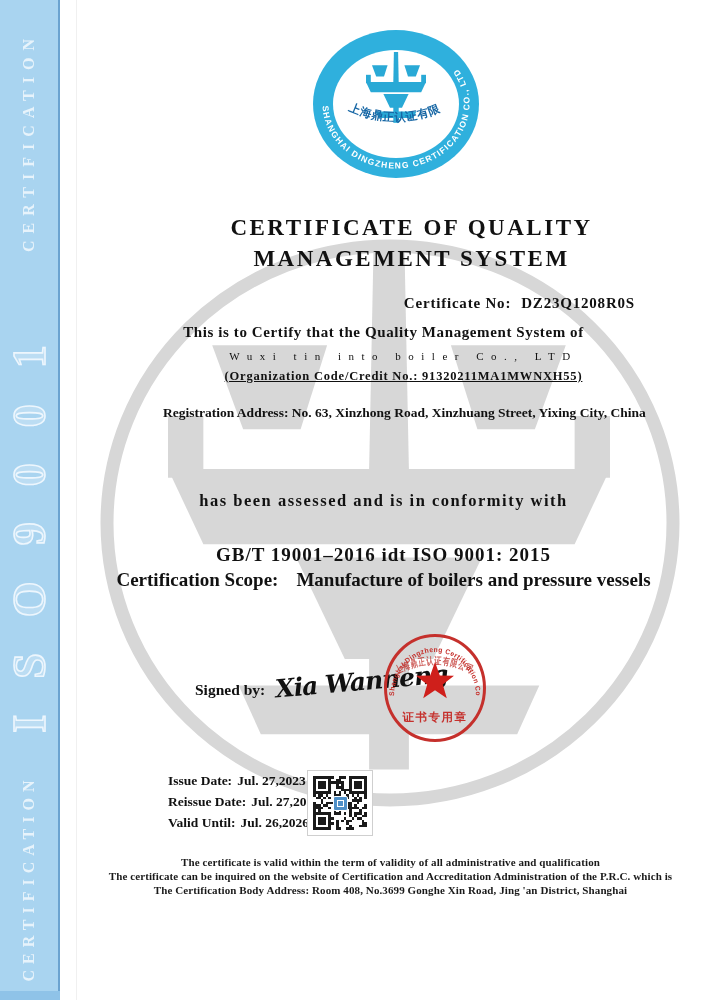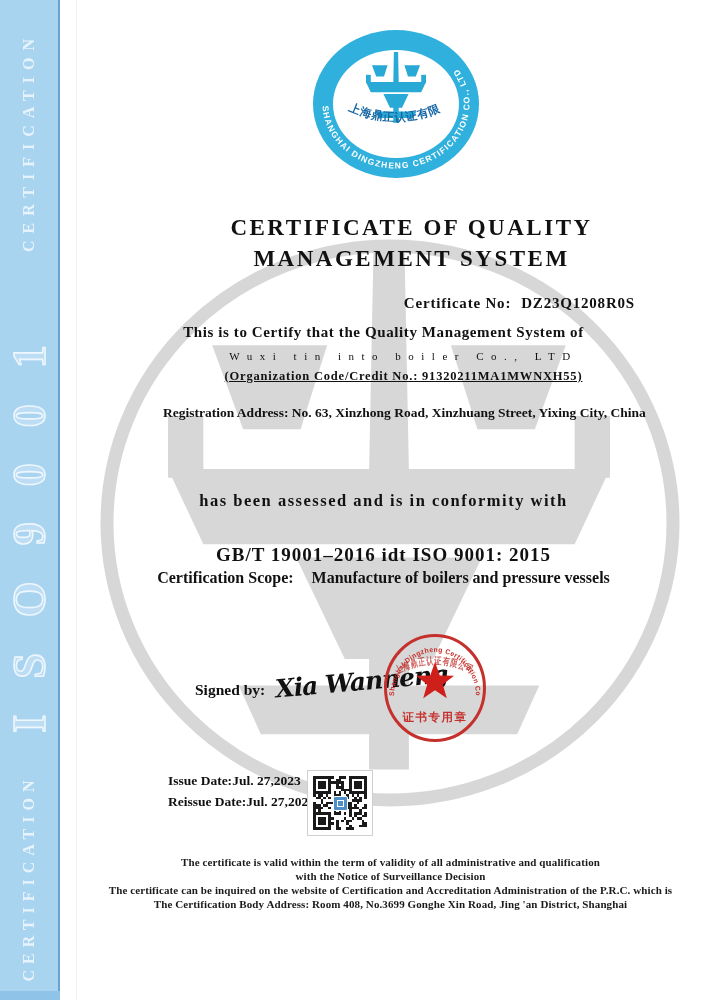--- a/index.html
+++ b/index.html
@@ -27,29 +27,29 @@
   .logo-svg{left:310px;top:26px;}
   .title{top:212px;font-size:23px;font-weight:bold;letter-spacing:2.5px;line-height:31px;padding-left:56px;}
   .certno{top:287px;right:72px;font-size:15px;font-weight:bold;letter-spacing:0.8px;margin-top:8px;}
   .certno .val{margin-left:10px;}
   .intro{top:324px;font-size:15px;font-weight:bold;letter-spacing:0.6px;}
   .company{top:350px;font-size:11px;font-weight:normal;letter-spacing:7.5px;padding-left:40px;}
   .orgcode{top:369px;font-size:12.5px;font-weight:bold;letter-spacing:0.8px;padding-left:40px;text-decoration:underline;}
   .addresses{top:402px;left:163px;font-size:13.5px;font-weight:bold;line-height:21.5px;text-align:left;}
   .assessed{top:491px;font-size:16.5px;font-weight:bold;letter-spacing:1.5px;}
   .standard{top:528px;font-size:19px;font-weight:bold;letter-spacing:1px;margin-top:16px;}
-  .scope{top:569px;font-size:16px;font-weight:bold;}
+  .scope{top:569px;font-size:19px;font-weight:bold;}
   .scope .val{margin-left:18px;}
   .signed{top:672px;left:195px;font-size:15.5px;font-weight:bold;}
   .signature{display:inline-block;margin-left:10px;font-size:25px;font-style:italic;
              font-family:"DejaVu Serif",serif;font-weight:bold;letter-spacing:-1px;
              transform:rotate(-5deg);position:relative;top:-5px;}
   .seal-svg{left:383px;top:633px;}
   .dates{top:770px;left:168px;font-size:13.5px;font-weight:bold;line-height:21px;text-align:left;}
-  .dates .val{}
+  .dates .val{margin-left:5px;}
 
   
   .qrbox{left:307px;top:770px;width:64px;height:64px;border:1px solid #cfcfcf;background:#fff;
          display:flex;align-items:center;justify-content:center;}
   .qr-grid{width:54px;height:54px;display:grid;grid-template-columns:repeat(21,1fr);
            grid-template-rows:repeat(21,1fr);}
   .qr-grid .b{background:#1a1a1a;}
   .qr-logo{position:absolute;left:50%;top:50%;width:13px;height:13px;margin:-7.5px 0 0 -7.5px;
            background:#4e8fc7;border:1px solid #fff;border-radius:2px;}
   .qr-logo::after{content:"";position:absolute;left:3px;top:3px;right:3px;bottom:3px;
@@ -153,20 +153,23 @@
     <text y="33" x="0" text-anchor="middle" font-size="11.5" font-weight="bold" fill="#c5302c" letter-spacing="1.5">证书专用章</text>
   </svg>
 
   <div class="abs dates">
     <div>
       <span>Issue Date:</span><span class="val">Jul. 27,2023</span>
     </div>
     <div>
       <span>Reissue Date:</span><span class="val">Jul. 27,2023</span>
     </div>
+    <div>
+      <span>Valid Until:</span><span class="val">Jul. 26,2026</span>
+    </div>
   </div>
 
   <div class="abs qrbox">
     <div class="qr-grid">
         <div class="b"></div>
         <div class="b"></div>
         <div class="b"></div>
         <div class="b"></div>
         <div class="b"></div>
         <div class="b"></div>
@@ -604,18 +607,17 @@
         <div></div>
         <div></div>
         <div></div>
         <div></div>
       </div>
     <div class="qr-logo"></div>
   </div>
 
   <div class="abs ctr footer">
     <div>The certificate is valid within the term of validity of all administrative and qualification</div>
-    <div>with the Notice of Surveillance Decision</div>
     <div>The certificate can be inquired on the website of Certification and Accreditation Administration of the P.R.C. which is</div>
     <div>The Certification Body Address: Room 408, No.3699 Gonghe Xin Road, Jing 'an District, Shanghai</div>
   </div>
 
 </div>
 
 </body></html>

